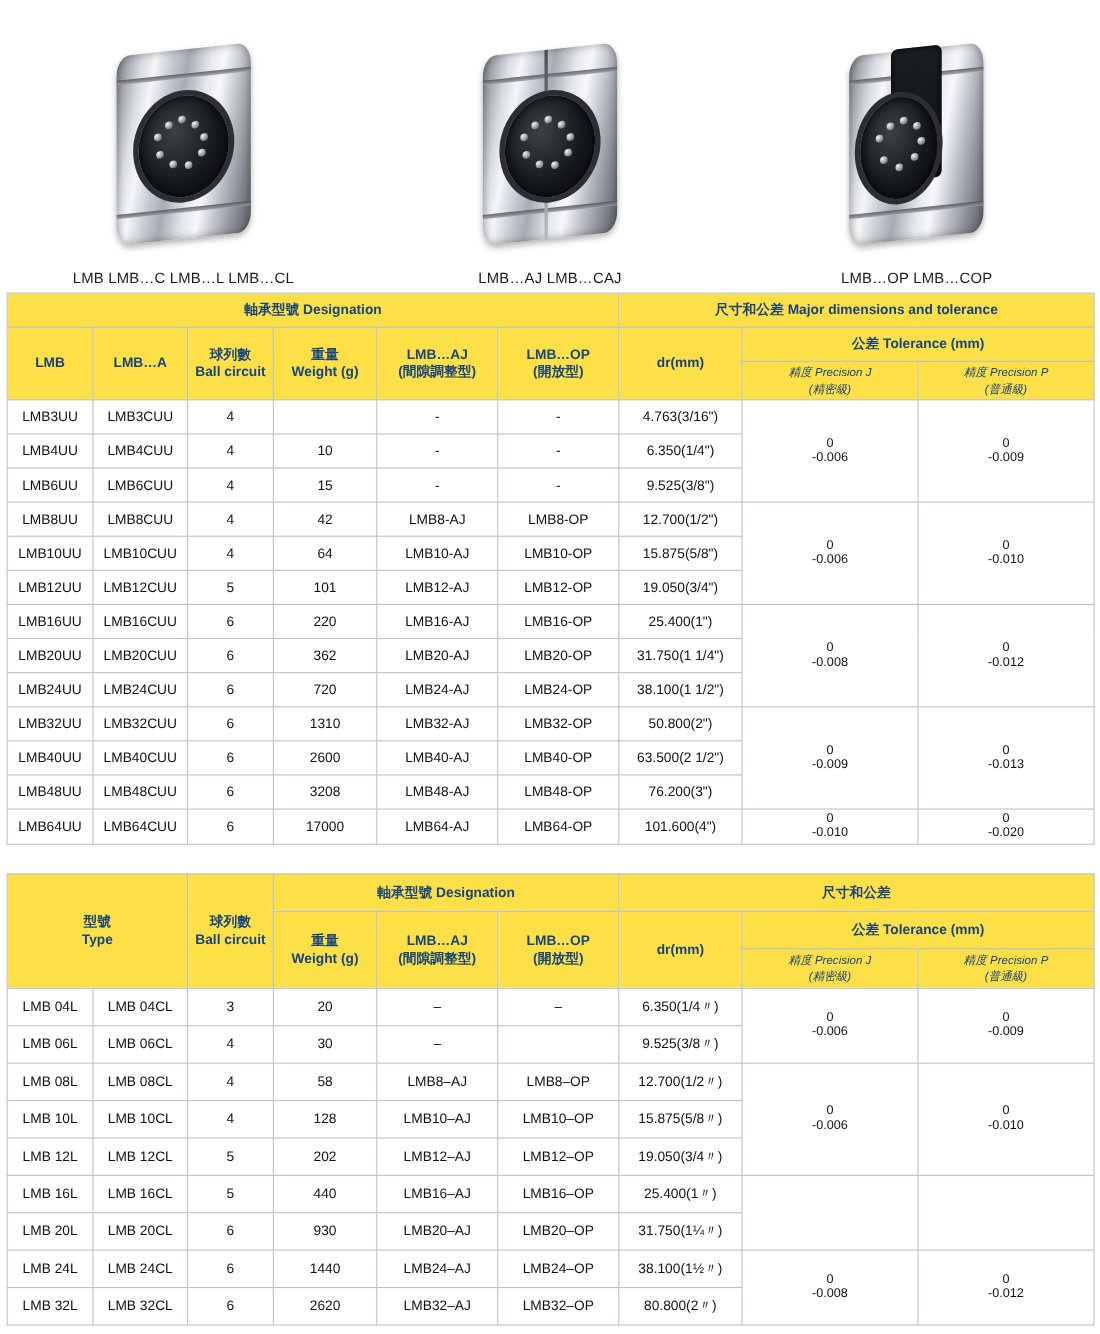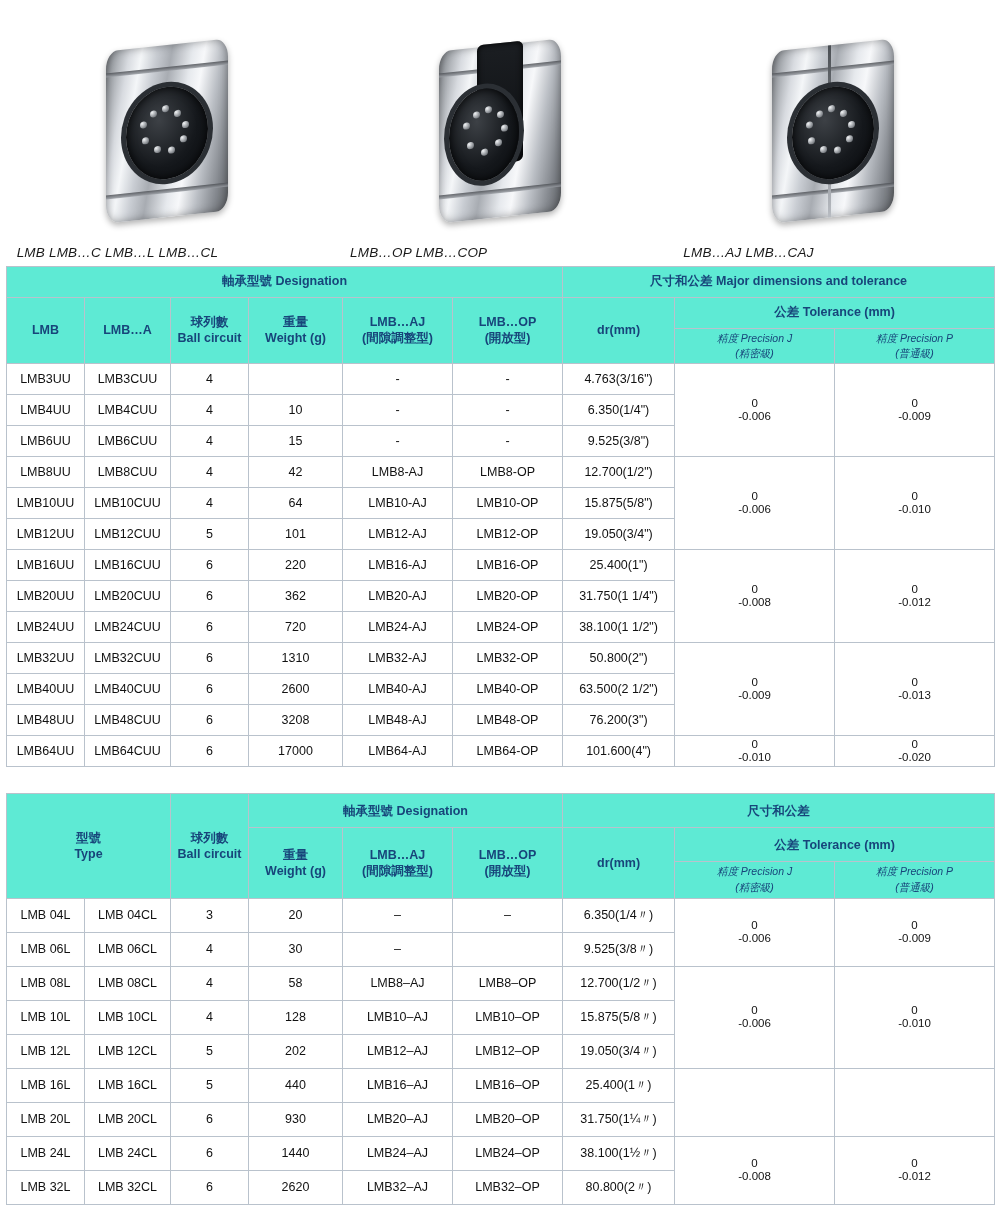--- a/index.html
+++ b/index.html
@@ -13,21 +13,21 @@
   .page{position:relative;width:1000px;height:1213px;}
 
   
   .products{
     display:flex;
     justify-content:space-around;
     align-items:flex-end;
     height:250px;
     padding-top:10px;
   }
-  .product{width:300px;text-align:left;font-style:italic;}
+  .product{width:300px;text-align:center;}
   .bearing-wrap{height:215px;display:flex;align-items:center;justify-content:center;}
 
   
   .bearing{
     position:relative;
     width:150px;height:185px;
     transform:skewY(-6deg) rotate(0deg);
   }
   .shell{
     position:absolute;left:14px;top:6px;width:122px;height:172px;
@@ -72,21 +72,21 @@
     font-size:12.5px;
     table-layout:fixed;
   }
   table td,table th{
     border:1px solid #b9c2cc;
     text-align:center;
     vertical-align:middle;
     padding:2px 2px;
   }
   .thead-row td{
-    background:#5eead4;
+    background:#fde047;
     color:#17457a;
     font-weight:bold;
     line-height:1.25;
   }
   .thead-row td.sub{font-weight:bold;font-size:12px;}
   .small{font-size:10.5px;font-weight:normal;font-style:italic;}
   tbody td{
     background:#ffffff;
     height:26px;
     font-size:12.5px;
@@ -120,43 +120,20 @@
             <div class="ball" style="left:38px;top:10px"></div>
             <div class="ball" style="left:46px;top:22px"></div>
             <div class="ball" style="left:44px;top:36px"></div>
             <div class="ball" style="left:32px;top:46px"></div>
             <div class="ball" style="left:18px;top:44px"></div>
             <div class="ball" style="left:6px;top:34px"></div>
           </div>
         </div>
       </div>
       <div class="caption">LMB  LMB…C    LMB…L  LMB…CL</div>
-    </div>
-
-    <div class="product">
-      <div class="bearing-wrap">
-        <div class="bearing">
-          <div class="shell"></div>
-          <div class="groove g1"></div>
-          <div class="groove g2"></div>
-          <div class="slot"></div>
-          <div class="bore" style="left:24px;width:70px;"></div>
-          <div class="balls" style="left:34px;">
-            <div class="ball" style="left:4px;top:18px"></div>
-            <div class="ball" style="left:14px;top:8px"></div>
-            <div class="ball" style="left:26px;top:4px"></div>
-            <div class="ball" style="left:38px;top:10px"></div>
-            <div class="ball" style="left:42px;top:24px"></div>
-            <div class="ball" style="left:36px;top:38px"></div>
-            <div class="ball" style="left:22px;top:46px"></div>
-            <div class="ball" style="left:8px;top:38px"></div>
-          </div>
-        </div>
-      </div>
-      <div class="caption">LMB…OP    LMB…COP</div>
     </div>
 
     <div class="product">
       <div class="bearing-wrap">
         <div class="bearing">
           <div class="shell"></div>
           <div class="groove g1"></div>
           <div class="groove g2"></div>
           <div style="position:absolute;left:70px;top:6px;width:3px;height:172px;background:linear-gradient(180deg,#4a4e53,#b8bcc2);"></div>
           <div class="bore"></div>
@@ -169,20 +146,43 @@
             <div class="ball" style="left:44px;top:36px"></div>
             <div class="ball" style="left:32px;top:46px"></div>
             <div class="ball" style="left:18px;top:44px"></div>
             <div class="ball" style="left:6px;top:34px"></div>
           </div>
         </div>
       </div>
       <div class="caption">LMB…AJ   LMB…CAJ</div>
     </div>
 
+    <div class="product">
+      <div class="bearing-wrap">
+        <div class="bearing">
+          <div class="shell"></div>
+          <div class="groove g1"></div>
+          <div class="groove g2"></div>
+          <div class="slot"></div>
+          <div class="bore" style="left:24px;width:70px;"></div>
+          <div class="balls" style="left:34px;">
+            <div class="ball" style="left:4px;top:18px"></div>
+            <div class="ball" style="left:14px;top:8px"></div>
+            <div class="ball" style="left:26px;top:4px"></div>
+            <div class="ball" style="left:38px;top:10px"></div>
+            <div class="ball" style="left:42px;top:24px"></div>
+            <div class="ball" style="left:36px;top:38px"></div>
+            <div class="ball" style="left:22px;top:46px"></div>
+            <div class="ball" style="left:8px;top:38px"></div>
+          </div>
+        </div>
+      </div>
+      <div class="caption">LMB…OP    LMB…COP</div>
+    </div>
+
   </div>
 
   <table class="t1">
     <colgroup>
       <col style="width:78px">
         <col style="width:86px">
         <col style="width:78px">
       <col style="width:94px">
         <col style="width:110px">
         <col style="width:110px">

